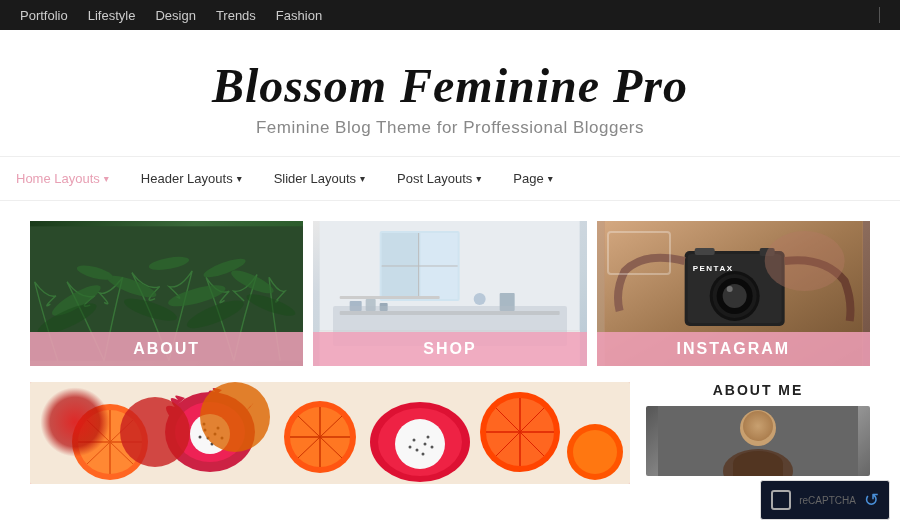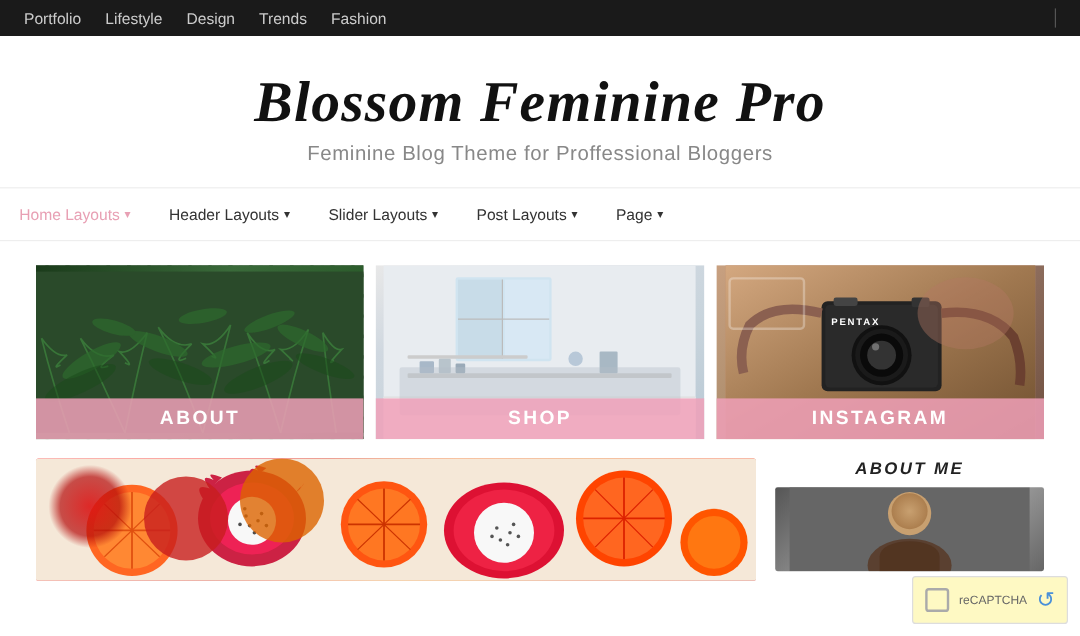--- a/index.html
+++ b/index.html
@@ -204,21 +204,20 @@
       top: 5px; left: 10px;
       width: 70px; height: 70px;
       background: radial-gradient(circle, rgba(220,20,20,0.9) 0%, rgba(180,10,10,0.7) 50%, transparent 70%);
       border-radius: 50%;
       box-shadow: 80px 10px 0 rgba(200,30,30,0.8), 160px -5px 0 rgba(220,100,0,0.8);
     }
 
     
     .about-me {
       flex: 1;
-      font-style: italic;
     }
     .about-me-title {
       text-align: center;
       font-size: 14px;
       font-weight: bold;
       letter-spacing: 2px;
       color: #222;
       margin-bottom: 8px;
     }
     .about-me-image {
@@ -245,21 +244,21 @@
       transform: translateX(-50%);
       width: 50px; height: 25px;
       background: rgba(80,50,30,0.8);
       border-radius: 50% 50% 0 0;
     }
 
     
     .recaptcha-area {
       position: fixed;
       bottom: 10px; right: 10px;
-      background: #fef9c3;
+      background: #0f172a;
       border: 1px solid #ddd;
       border-radius: 3px;
       padding: 8px 10px;
       display: flex;
       align-items: center;
       gap: 8px;
       font-size: 11px;
       color: #555;
     }
     .recaptcha-checkbox {

